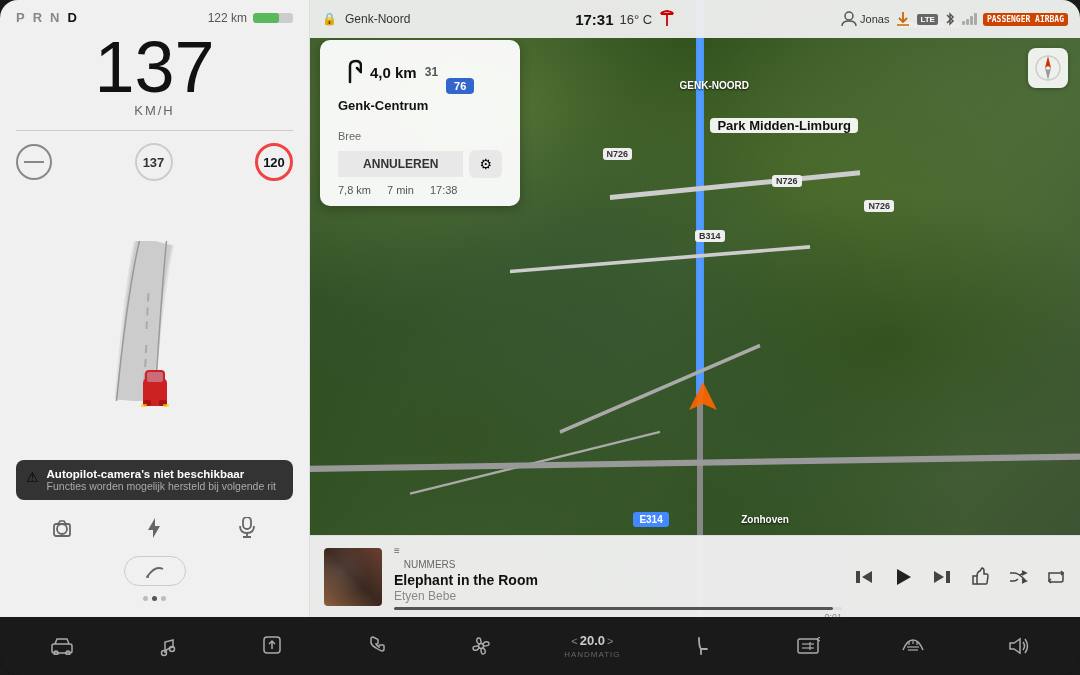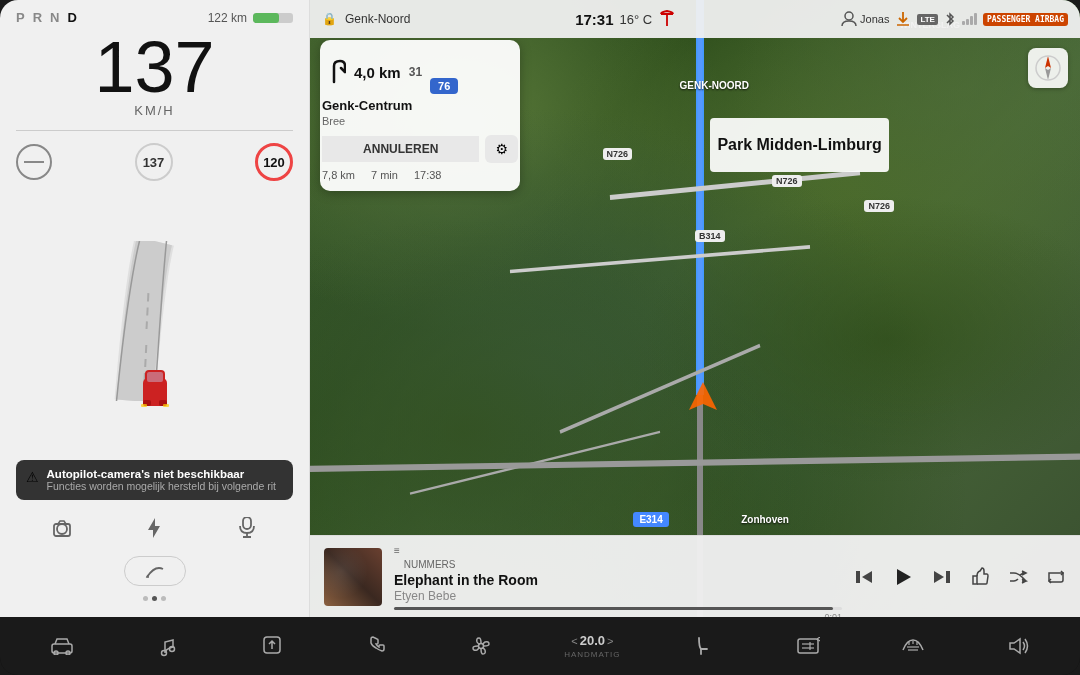--- a/index.html
+++ b/index.html
@@ -306,21 +306,21 @@
       transform: translateX(-50%);
     }
 
     
     .nav-card {
       position: absolute;
       top: 40px;
       left: 10px;
       background: rgba(255,255,255,0.95);
       border-radius: 10px;
-      padding: 10px 2px;
+      padding: 10px 18px;
       z-index: 20;
       min-width: 200px;
       box-shadow: 0 2px 12px rgba(0,0,0,0.3);
     }
     .nav-distance-row {
       display: flex;
       align-items: center;
       gap: 8px;
       margin-bottom: 4px;
     }
@@ -335,21 +335,21 @@
       font-size: 11px;
       font-weight: 700;
       padding: 2px 8px;
       border-radius: 4px;
       margin-top: 28px;
     }
     .nav-destination {
       font-size: 13px;
       font-weight: 600;
       color: #111;
-      margin-bottom: 2px;
+      margin-bottom: 17px;
     }
     .nav-via {
       font-size: 11px;
       color: #666;
       margin-bottom: 8px;
     }
     .nav-buttons-row {
       display: flex;
       gap: 6px;
       align-items: center;
@@ -595,22 +595,22 @@
       width: 3px;
       background: #aaa;
       border-radius: 1px;
     }
 
     
     .poi-label {
       position: absolute;
       background: rgba(255,255,255,0.92);
       border-radius: 4px;
-      padding: 18px 7px;
-      font-size: 16px;
+      padding: 0 7px;
+      font-size: 13px;
       font-weight: 700;
       color: #111;
       z-index: 12;
     }
 
     
     .user-badge {
       display: flex;
       align-items: center;
       gap: 3px;

